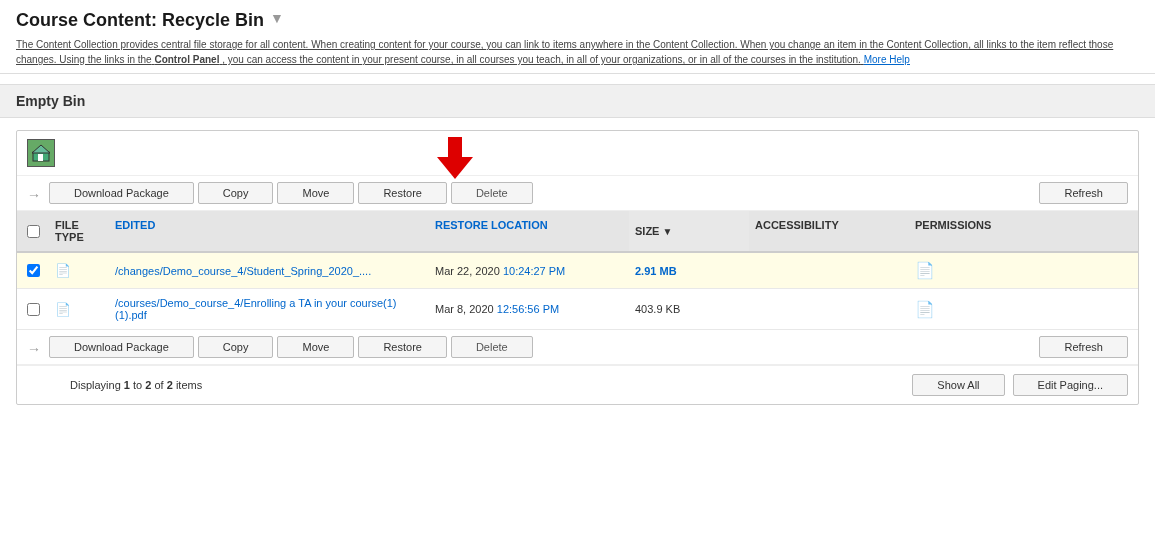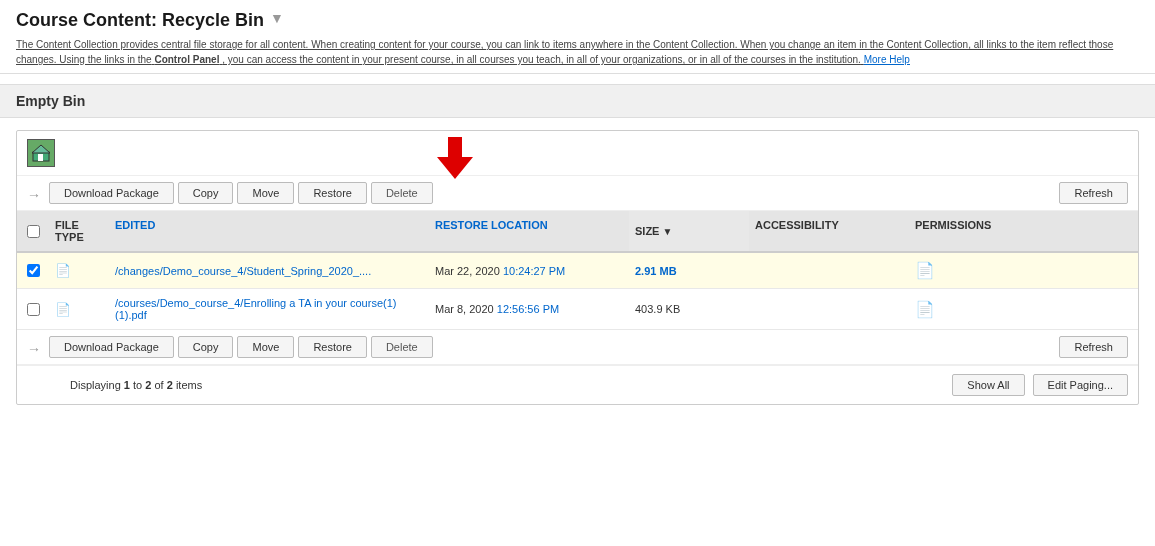--- a/index.html
+++ b/index.html
@@ -15,21 +15,21 @@
     .empty-bin-bar { padding: 8px 16px; background: #f0f0f0; border-top: 1px solid #ddd; border-bottom: 1px solid #ddd; font-size: 14px; font-weight: bold; color: #333; margin-top: 10px; }
 
     .content-area { margin: 12px 16px; border: 1px solid #ccc; border-radius: 2px; }
 
     .top-toolbar { display: flex; align-items: center; padding: 8px 10px; border-bottom: 1px solid #eee; gap: 6px; position: relative; }
     .home-icon-btn { width: 28px; height: 28px; background: #6a6; border: 1px solid #555; cursor: pointer; display: flex; align-items: center; justify-content: center; }
 
     .action-bar { display: flex; align-items: center; padding: 6px 10px; border-bottom: 1px solid #eee; gap: 4px; }
     .action-bar-right { margin-left: auto; }
 
-    .btn { background: #f5f5f5; border: 1px solid #bbb; color: #333; padding: 4px 14px; font-size: 11px; cursor: pointer; border-radius: 2px; }
+    .btn { background: #f5f5f5; border: 1px solid #bbb; color: #333; padding: 4px 24px; font-size: 11px; cursor: pointer; border-radius: 2px; }
     .btn-delete { background: #f5f5f5; border: 1px solid #bbb; color: #555; }
 
     .arrow-nav { color: #999; font-size: 14px; margin-right: 4px; }
 
     .table-header { display: grid; grid-template-columns: 32px 60px 320px 200px 120px 160px 120px; background: #e5e5e5; border-bottom: 2px solid #ccc; padding: 0; }
     .th { padding: 8px 6px; font-size: 11px; font-weight: bold; color: #06c; text-transform: uppercase; }
     .th.sort-active { background: #e8e8e8; color: #333; display: flex; align-items: center; gap: 3px; }
     .th.no-color { color: #333; }
 
     .table-row { display: grid; grid-template-columns: 32px 60px 320px 200px 120px 160px 120px; border-bottom: 1px solid #e8e8e8; align-items: center; }

